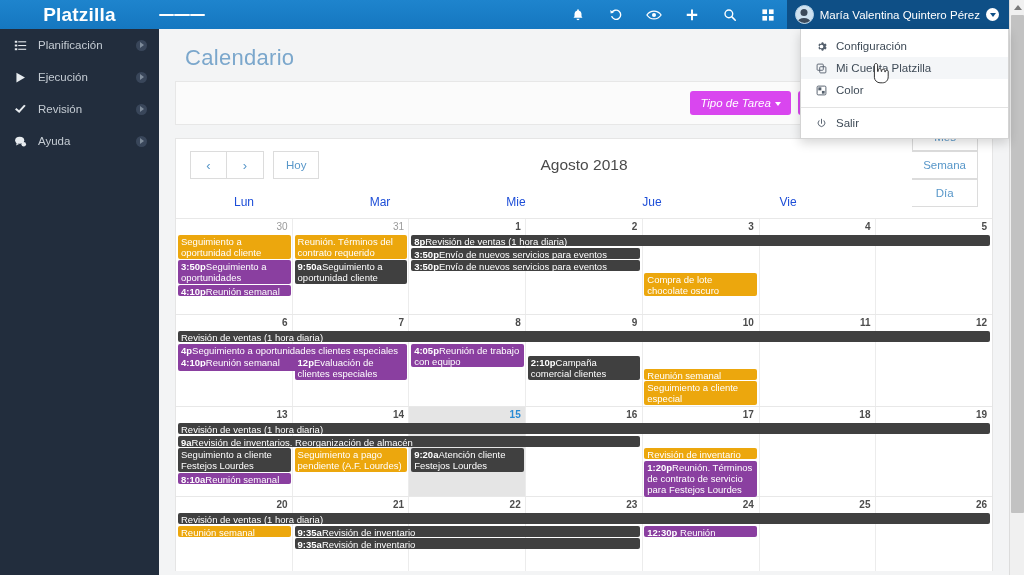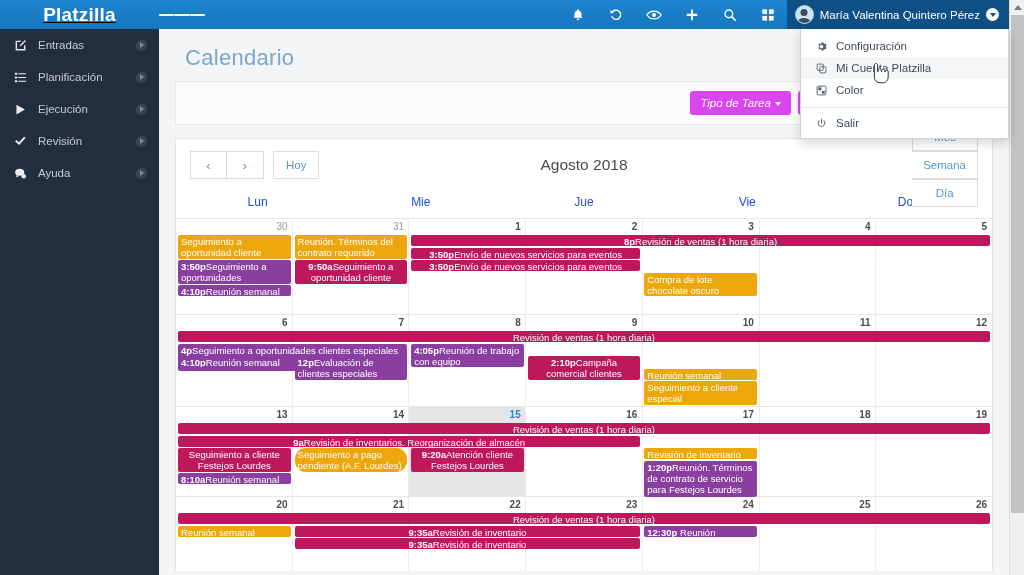--- a/index.html
+++ b/index.html
@@ -13,21 +13,21 @@
 
   
   .topbar {
     position: absolute; top: 0; left: 0; width: 1009px; height: 29px;
     background: linear-gradient(to bottom, #1e84cd, #1577c0);
     display: flex; align-items: center; z-index: 40;
   }
   .brand {
     width: 159px; height: 29px;
     background: linear-gradient(to bottom, #1e84cd, #1577c0);
-    display: flex; align-items: center; justify-content: center; text-decoration: underline;
+    display: flex; align-items: center; justify-content: center;
   }
   .brand-text {
     color: #ffffff; font-size: 19px; font-weight: bold;
     letter-spacing: .2px; line-height: 1;
   }
   .hamburger {
     width: 46px; height: 29px; display: flex; align-items: center;
     justify-content: center; cursor: pointer;
   }
   .hamburger span {
@@ -193,21 +193,21 @@
   }
   .num.other { color: #9a9a9a; font-weight: normal; }
   .num.today-n { color: #2a8bd4; }
   .ev-layer { position: relative; padding: 1px 0 0; }
   .ev {
     position: absolute; font-size: 9.5px; line-height: 1.18;
     color: #fff; border-radius: 2px; padding: 1px 3px;
     overflow: hidden; cursor: pointer; white-space: normal;
   }
   .ev b { font-weight: bold; }
-  .ev.green { background: #be185d; text-align: center; }
+  .ev.green { background: #404040; }
   .ev.orange { background: #eca70d; }
   .ev.purple { background: #8a3fa0; }
 
   
   .vscroll {
     position: absolute; top: 0; right: 0; width: 15px; height: 575px;
     background: #f0f0f0; border-left: 1px solid #dcdcdc; z-index: 50;
   }
   .vs-up, .vs-down {
     width: 15px; height: 15px; display: flex; align-items: center;
@@ -323,32 +323,20 @@
     </div>
   </div>
 
   <div class="cursor">
     <svg width="18" height="22" viewBox="0 0 18 22">
       <path fill="#fff" stroke="#333" stroke-width="1" d="M5 1.5c.9 0 1.6.7 1.6 1.6v6.3h.6V8c0-.8.7-1.4 1.5-1.4S10.2 7.2 10.2 8v1.4h.6V8.6c0-.8.7-1.4 1.5-1.4s1.5.6 1.5 1.4v1.2h.6V9.5c0-.8.6-1.4 1.4-1.4s1.4.6 1.4 1.4v5.3c0 3.6-2.4 6-5.6 6H9c-2.8 0-5.6-2.4-5.6-5.5V3.1c0-.9.7-1.6 1.6-1.6z"></path>
     </svg>
   </div>
 
   <div class="sidebar">
-    <div class="side-item">
-      <span class="sic">
-        <svg width="13" height="13" viewBox="0 0 16 16">
-            <path fill="#e7ebef" d="M2 2h7.2L7.5 3.7H3.7v8.6h8.6V8.5L14 6.8V14H2z"></path>
-            <path fill="#e7ebef" d="M13.5 1.3l1.2 1.2-5.8 5.8-1.8.6.6-1.8z"></path>
-          </svg>
-      </span>
-      <span class="slabel">Entradas</span>
-      <span class="sarrow">
-          <i></i>
-        </span>
-    </div>
     <div class="side-item">
       <span class="sic">
         <svg width="13" height="13" viewBox="0 0 16 16">
             <rect x="1" y="2.2" width="3" height="2.4" fill="#e7ebef"></rect>
             <rect x="5.2" y="2.8" width="9.8" height="1.3" fill="#e7ebef"></rect>
             <rect x="1" y="6.8" width="3" height="2.4" fill="#e7ebef"></rect>
             <rect x="5.2" y="7.4" width="9.8" height="1.3" fill="#e7ebef"></rect>
             <rect x="1" y="11.4" width="3" height="2.4" fill="#e7ebef"></rect>
             <rect x="5.2" y="12" width="9.8" height="1.3" fill="#e7ebef"></rect>
           </svg>
@@ -418,20 +406,21 @@
         <div class="cal-title">Agosto 2018</div>
         <div class="view-group">
           <button class="view-btn">Mes</button>
           <button class="view-btn">Semana</button>
           <button class="view-btn">Día</button>
         </div>
       </div>
 
       <div class="dow-row">
         <div class="dow">Lun</div>
+        <div class="dow">Mar</div>
         <div class="dow">Mie</div>
         <div class="dow">Jue</div>
         <div class="dow">Vie</div>
         <div class="dow">Dom</div>
       </div>
 
       <div id="weeks">
           <div class="week" style="height: 96px;">
             <div class="week-bg">
               <div class="daycell"></div>
@@ -509,21 +498,21 @@
               <div class="num today-n">15</div>
               <div class="num">16</div>
               <div class="num">17</div>
               <div class="num">18</div>
               <div class="num">19</div>
             </div>
             <div class="ev-layer" style="position: absolute; inset: 16px 0px 0px;">
               <div class="ev green" style="left: calc(0% + 2px); width: calc(100% - 4px); top: 0px; height: 11px;"><span>Revisión de ventas (1 hora diaria)</span></div>
               <div class="ev green" style="left: calc(0% + 2px); width: calc(57.1429% - 4px); top: 12.5px; height: 11px;"><b>9a</b><span>Revisión de inventarios. Reorganización de almacén</span></div>
               <div class="ev green" style="left: calc(0% + 2px); width: calc(14.2857% - 4px); top: 25px; height: 23.5px;"><span>Seguimiento a cliente Festejos Lourdes</span></div>
-              <div class="ev orange" style="left: calc(14.2857% + 2px); width: calc(14.2857% - 4px); top: 25px; height: 23.5px; border-radius: 11px;"><span>Seguimiento a pago pendiente (A.F. Lourdes)</span></div>
+              <div class="ev orange" style="left: calc(14.2857% + 2px); width: calc(14.2857% - 4px); top: 25px; height: 23.5px;"><span>Seguimiento a pago pendiente (A.F. Lourdes)</span></div>
               <div class="ev green" style="left: calc(28.5714% + 2px); width: calc(14.2857% - 4px); top: 25px; height: 23.5px;"><b>9:20a</b><span>Atención cliente Festejos Lourdes</span></div>
               <div class="ev orange" style="left: calc(57.1429% + 2px); width: calc(14.2857% - 4px); top: 25px; height: 11px;"><span>Revisión de inventario</span></div>
               <div class="ev purple" style="left: calc(0% + 2px); width: calc(14.2857% - 4px); top: 50px; height: 11px;"><b>8:10a</b><span>Reunión semanal</span></div>
               <div class="ev purple" style="left: calc(57.1429% + 2px); width: calc(14.2857% - 4px); top: 37.5px; height: 36px;"><b>1:20p</b><span>Reunión. Términos de contrato de servicio para Festejos Lourdes</span></div>
             </div>
           </div>
           <div class="week" style="height: 90px;">
             <div class="week-bg">
               <div class="daycell"></div>
               <div class="daycell"></div>

